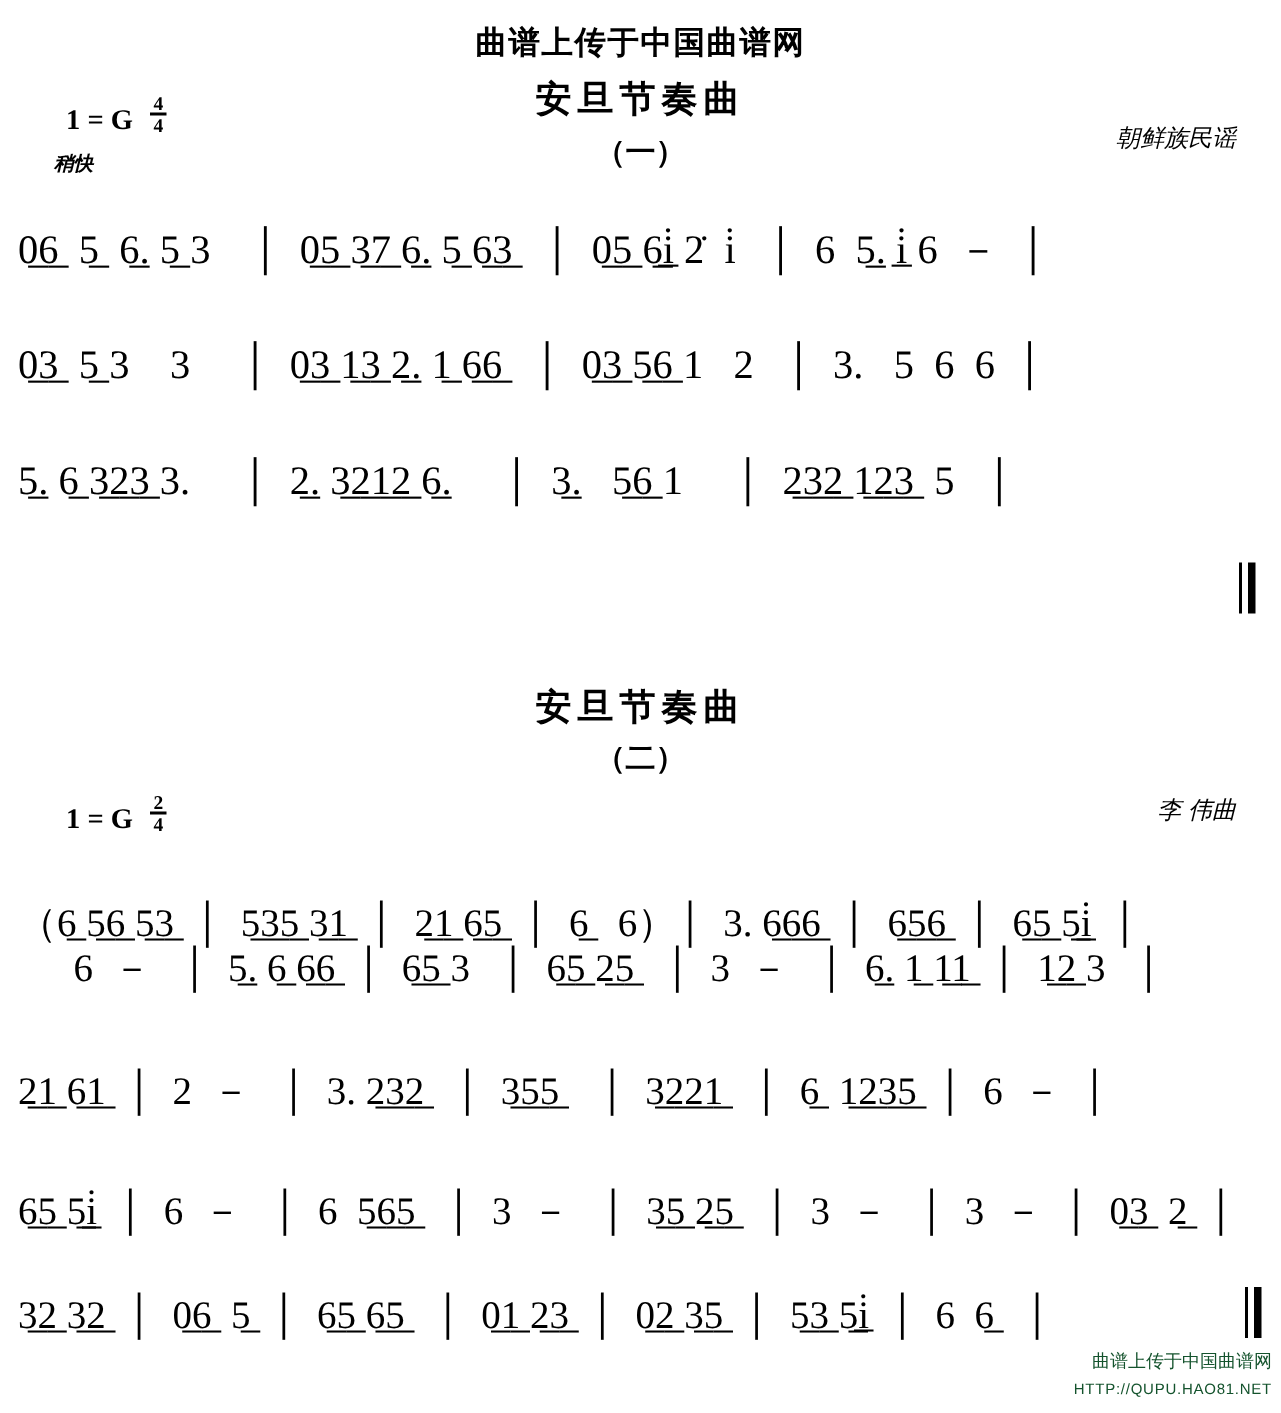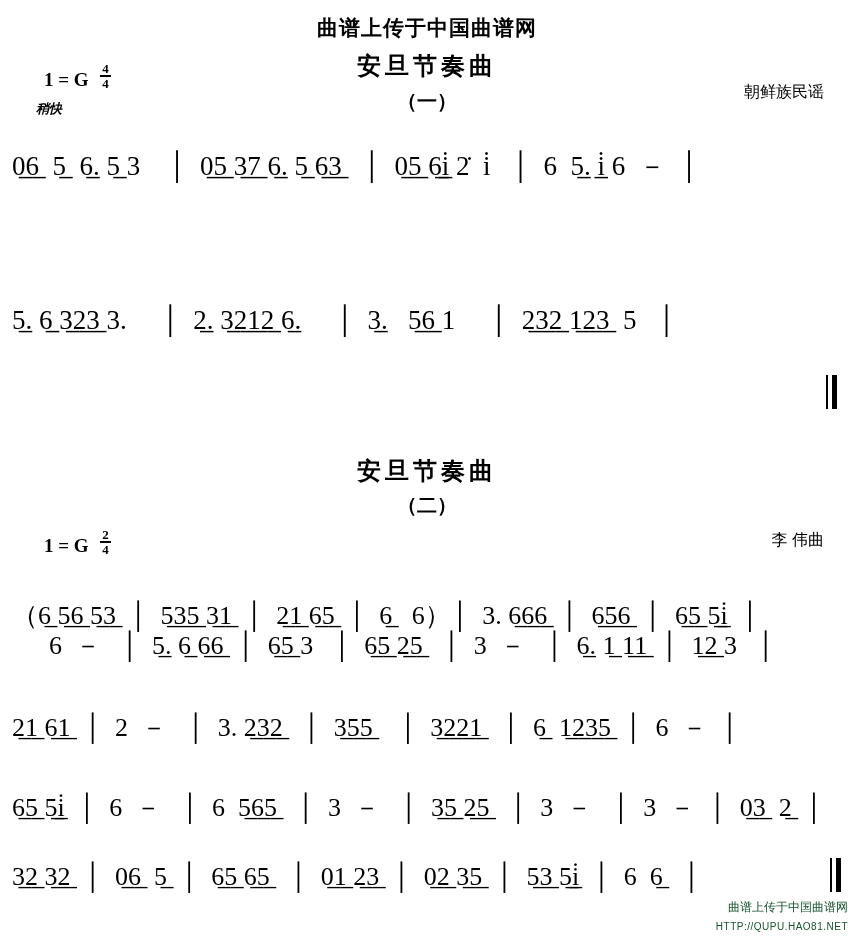--- a/index.html
+++ b/index.html
@@ -34,20 +34,21 @@
 
   .tempo{
     position:absolute;
     font-family:"Liberation Sans", sans-serif;
     font-weight:bold;font-size:13px;font-style:italic;
   }
   .composer{
     position:absolute;
     font-family:"Liberation Sans", sans-serif;
     font-size:16px;
+    font-style:italic;
   }
 
   
   .row{
     position:absolute;left:12px;width:832px;
     font-family:"Liberation Serif", serif;
     font-size:27px;
     white-space:pre;
     letter-spacing:0px;
   }
@@ -83,20 +84,21 @@
     <span class="frac">
       <span class="num">4</span>
       <span class="den">4</span>
     </span>
   </div>
 
   <div class="tempo" style="left:36px;top:100px;">稍快</div>
   <div class="composer" style="right:30px;top:82px;">朝鲜族民谣</div>
 
   <div class="row" style="top:148px;">0̲6̲  5̲  6̲. 5̲ 3    │  0̲5̲ 3̲7̲ 6̲. 5̲ 6̲3̲   │  0̲5̲ 6̲i̲̇ 2̇  i̇   │  6  5̲. i̲̇ 6  －  │</div>
+  <div class="row" style="top:228px;">0̲3̲  5̲ 3    3     │  0̲3̲ 1̲3̲ 2̲. 1̲ 6̲6̲   │  0̲3̲ 5̲6̲ 1   2   │  3.   5  6  6  │</div>
   <div class="row" style="top:305px;">5̲. 6̲ 3̲2̲3̲ 3.     │  2̲. 3̲2̲1̲2̲ 6̲.     │  3̲.   5̲6̲ 1     │  2̲3̲2̲ 1̲2̲3̲  5   │</div>
 
   <div class="endbar" style="left:826px;top:375px;">
     <i class="thin"></i>
     <i class="thick"></i>
   </div>
 
   <div class="hdr-title" id="t2b" style="position:absolute;left:0;top:455px;width:854px;text-align:center;font-size:24px;letter-spacing:4px;">安旦节奏曲</div>
   <div class="hdr-title" style="top:492px;font-size:20px;">（二）</div>
 

